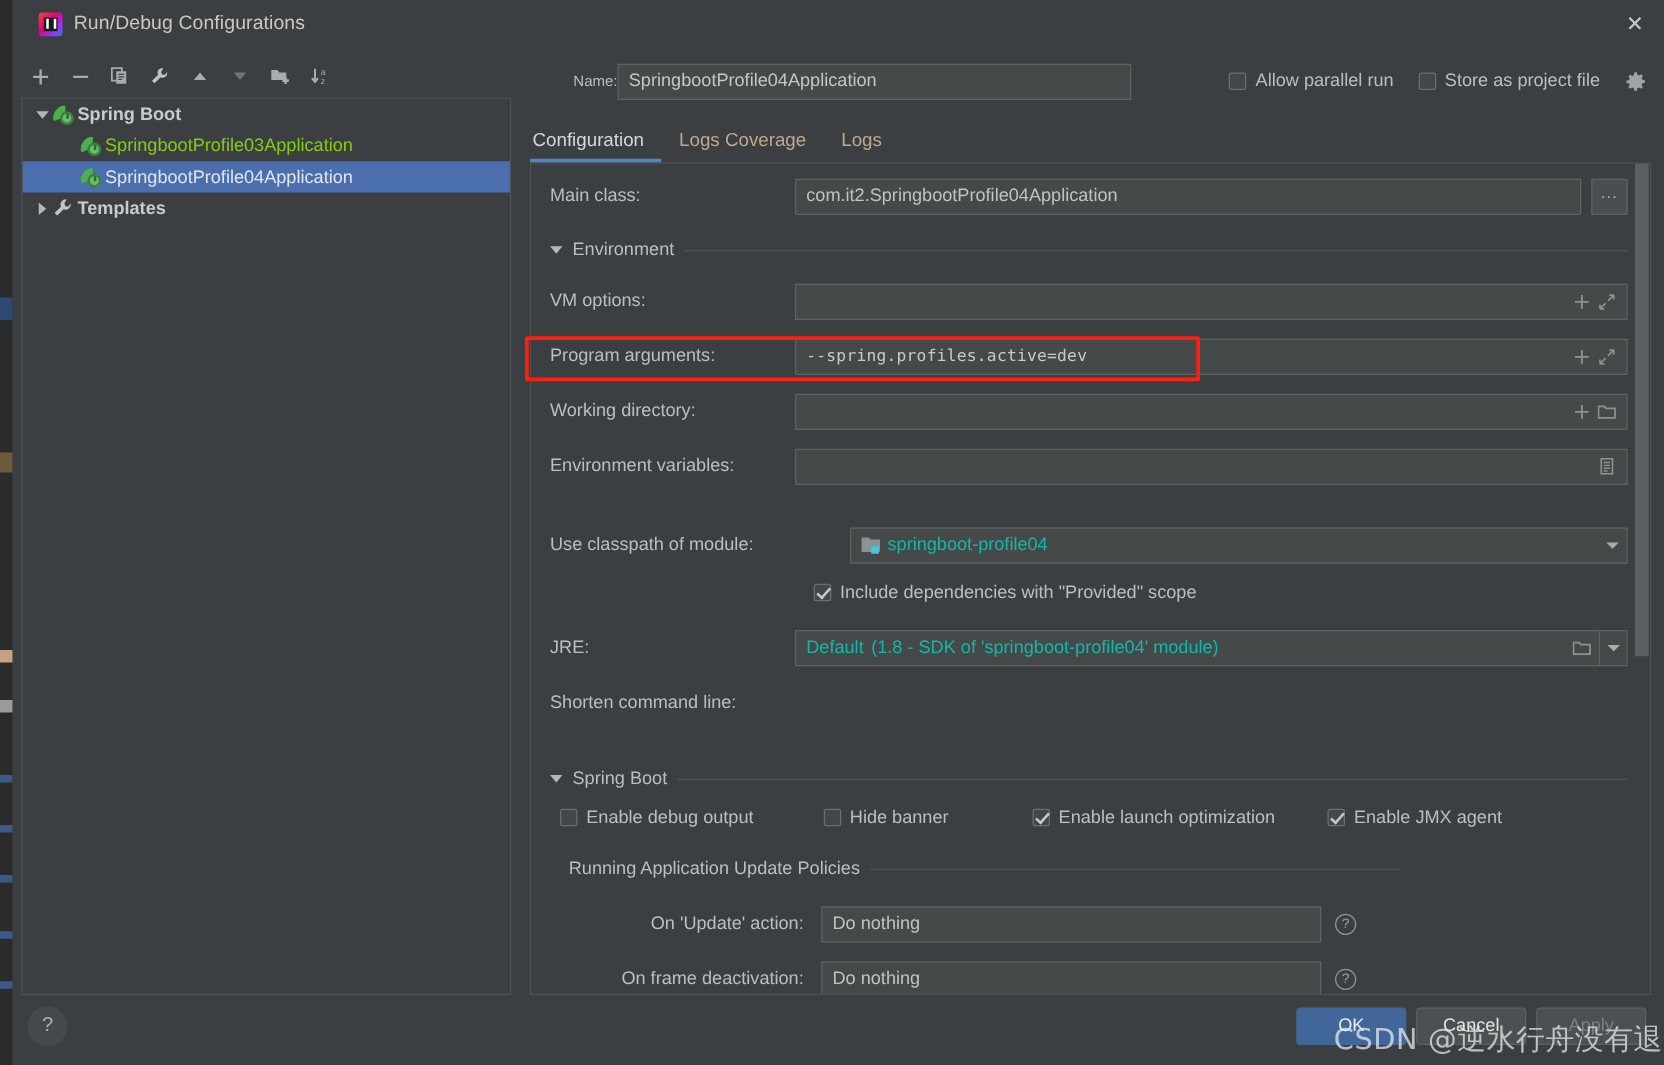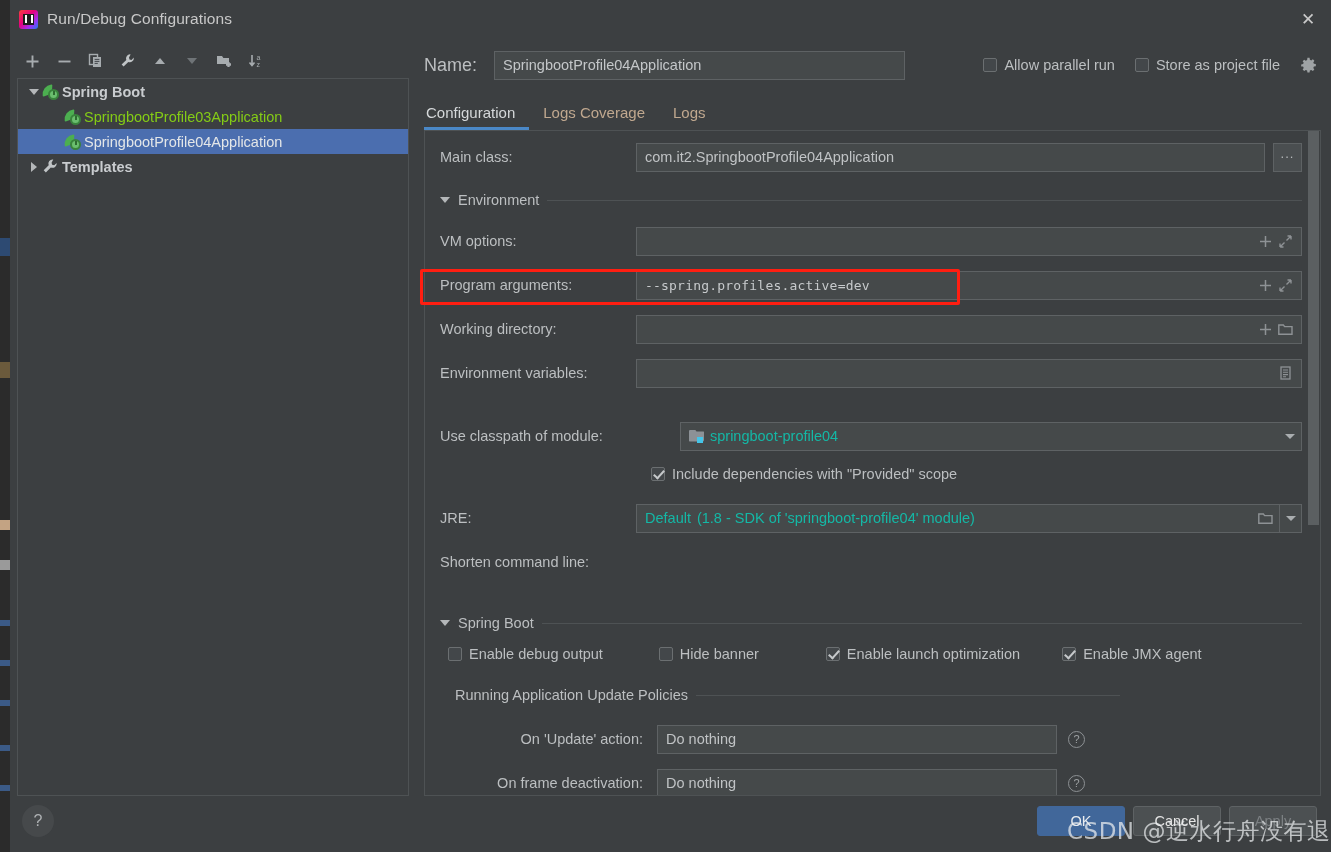--- a/index.html
+++ b/index.html
@@ -25,20 +25,21 @@
     position: absolute; left: 0; top: 0; width: 10px; height: 852px;
     background: #2b2b2b;
   }
   .bg-strip .mark { position: absolute; left: 0; width: 10px; }
 
   
   .titlebar {
     position: absolute; left: 10px; top: 0; right: 0; height: 38px;
     display: flex; align-items: center;
     background: #3c3f41;
+    padding-left: 12px;
   }
   .ij-logo {
     width: 19px; height: 19px; margin-left: 9px; margin-right: 9px;
     border-radius: 3px; position: relative; overflow: hidden;
     background: linear-gradient(135deg,#f9423a 0%,#e5007d 42%,#9e2ff4 72%,#1f7cf2 100%);
     flex: none;
   }
   .ij-logo::after {
     content: ""; position: absolute; left: 4px; top: 4px; width: 11px; height: 11px;
     background: #1c1c1c;
@@ -110,21 +111,21 @@
 
   
   .right {
     position: absolute; left: 424px; top: 46px; right: 10px; bottom: 56px;
   }
 
   .name-row {
     position: absolute; left: 0; top: 0; width: 907px; height: 38px;
     display: flex; align-items: center;
   }
-  .name-label { width: 70px; font-size: 18px; color: #bcbfc1; }
+  .name-label { width: 70px; font-size: 12px; color: #bcbfc1; text-align: right; }
   .name-input {
     width: 411px; height: 29px; background: #45494a; border: 1px solid #5e6264;
     color: #c4c7c9; font-size: 14.5px; padding: 0 8px; outline: none;
     font-family: "Liberation Sans", sans-serif;
   }
   .opt-row {
     position: absolute; right: 0; top: 0; height: 38px;
     display: flex; align-items: center; gap: 20px; padding-right: 4px;
   }
 

